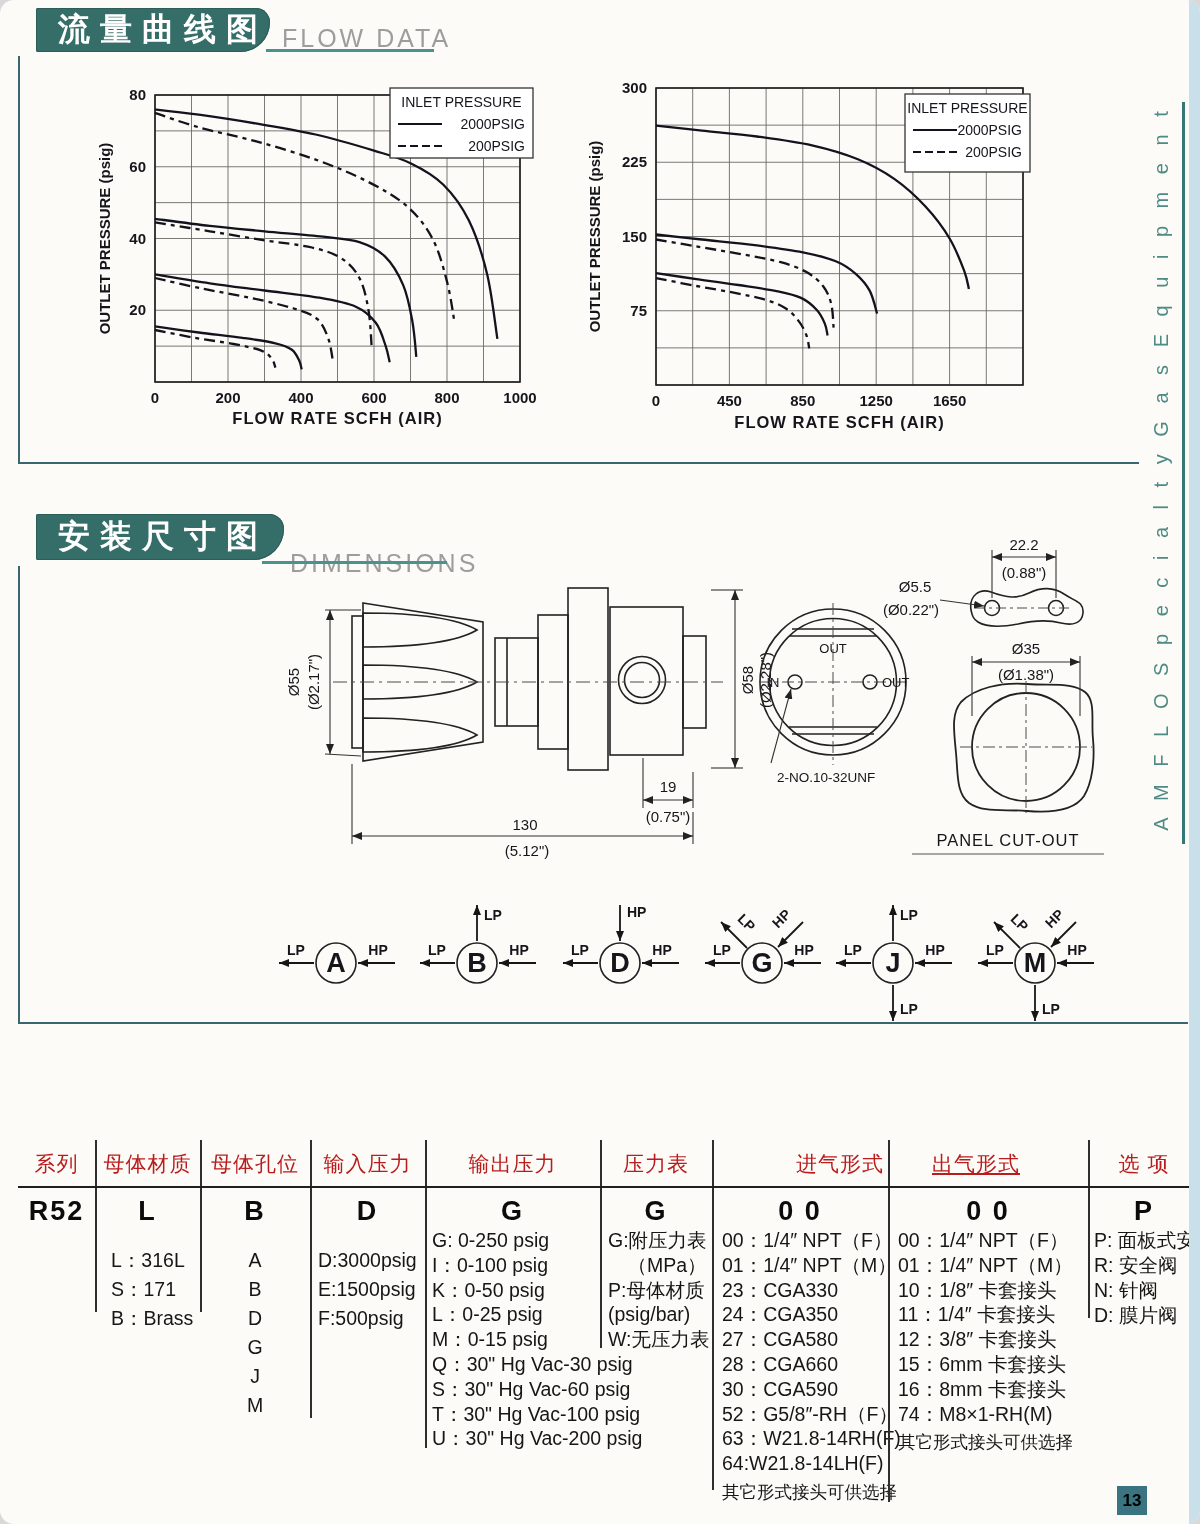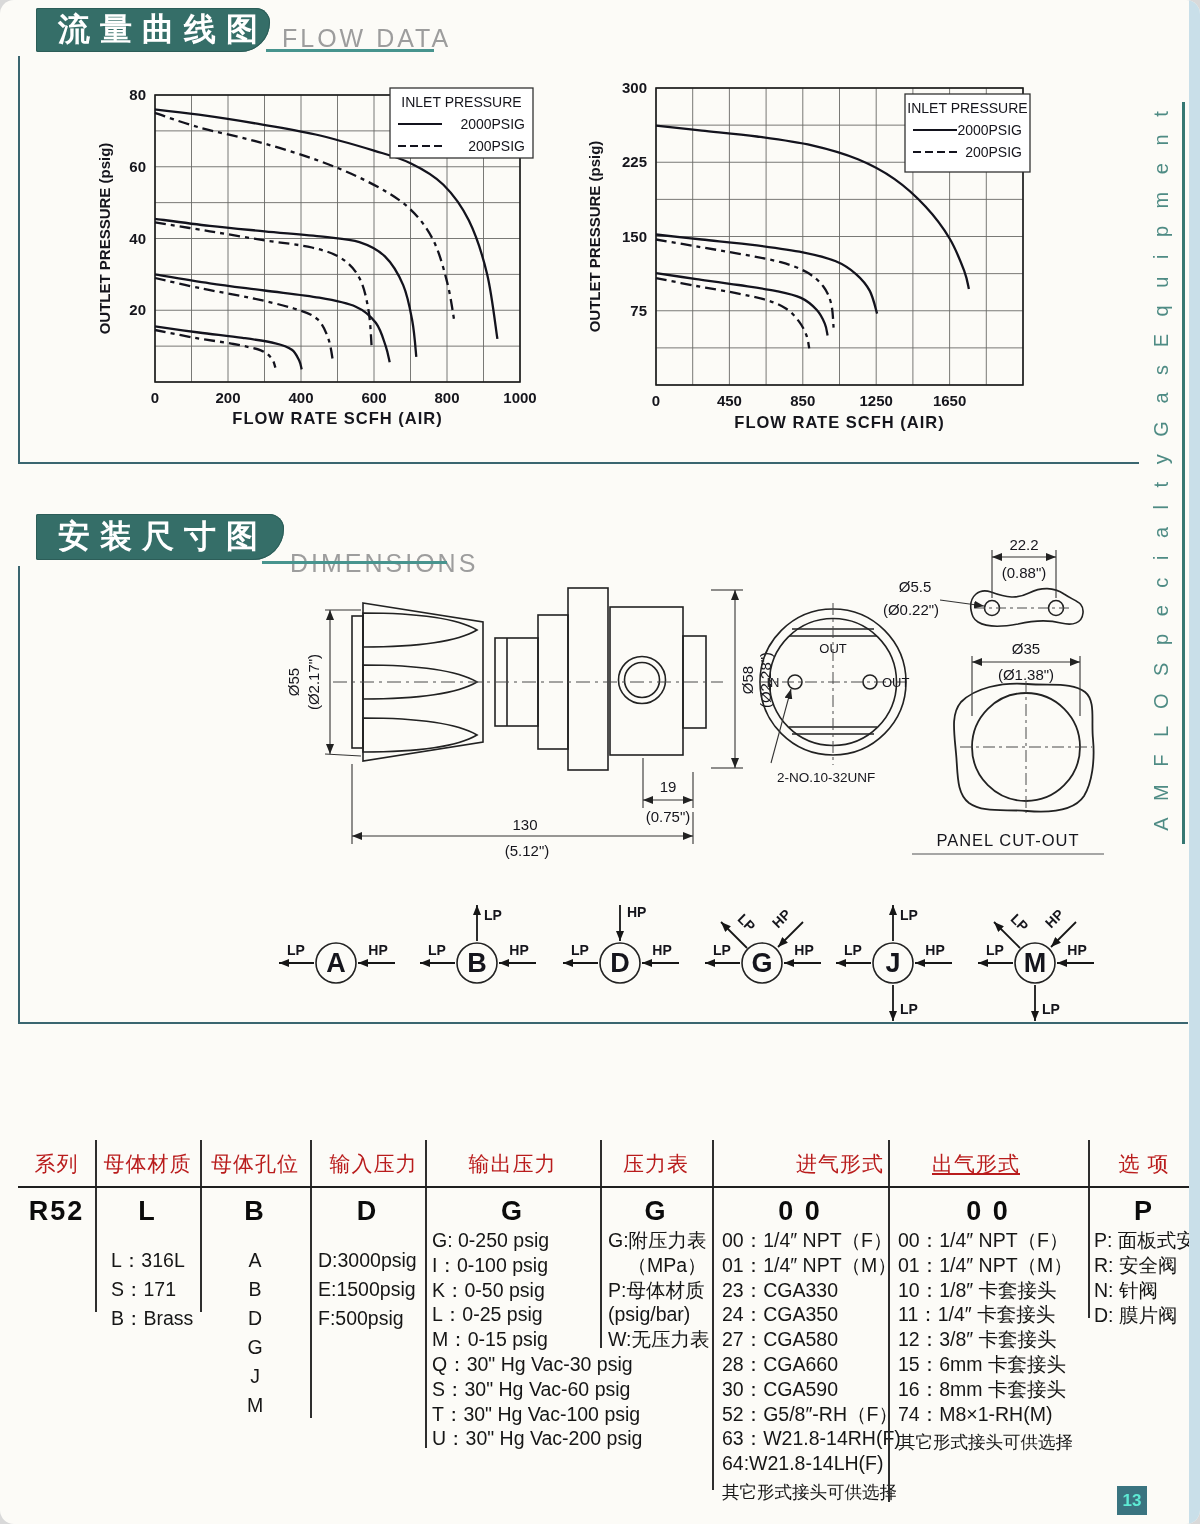--- a/index.html
+++ b/index.html
@@ -25,21 +25,21 @@
   .banner .zh{color:#fff;font-size:23px;letter-spacing:16px;margin-left:258px;white-space:nowrap;}
   .banner .en{color:#fff;font-size:23px;letter-spacing:3px;margin-left:42px;white-space:nowrap;}
   .col-header{position:absolute;top:1146px;height:36px;display:flex;align-items:center;justify-content:center;
               font-size:21px;color:#b91c1c;letter-spacing:1px;}
   .col-code{position:absolute;top:1196px;text-align:center;font-size:27px;font-weight:bold;color:#0b0b0b;letter-spacing:2px;}
   .col-items{position:absolute;color:#161616;font-size:19.5px;white-space:pre;}
   .col-items .note{font-size:17.5px;padding-top:4px;}
   .vsep{position:absolute;width:2px;background:#2e2e2e;top:1140px;}
   .hline{position:absolute;background:#1f1f1f;}
   .pagenum{position:absolute;left:1117px;top:1486px;width:30px;height:29px;background:#3a7480;
-           color:#5eead4;font-size:17px;font-weight:bold;display:flex;align-items:center;justify-content:center;}
+           color:#000000;font-size:17px;font-weight:bold;display:flex;align-items:center;justify-content:center;}
   svg text{font-family:"Liberation Sans",sans-serif;fill:#15151c;}
   svg{overflow:visible;}
 </style>
 </head>
 <body>
 
 <div class="page">
 
   <div class="badge" style="left:36px;top:8px;width:212px;height:44px;">
     <span class="badge-text">流量曲线图</span>
@@ -372,21 +372,21 @@
       <div class="col-code" style="left:18px;width:77px;">R52</div>
       <div class="vsep" style="left:95px;height:172px;"></div>
       <div class="col-header" style="left:95px;width:105px;">母体材质</div>
       <div class="col-code" style="left:95px;width:105px;">L</div>
       <div class="col-items" style="left:111px;top:1246px;line-height:29px;"><div>L：316L</div><div>S：171</div><div>B：Brass</div></div>
       <div class="vsep" style="left:200px;height:172px;"></div>
       <div class="col-header" style="left:200px;width:110px;">母体孔位</div>
       <div class="col-code" style="left:200px;width:110px;">B</div>
       <div class="col-items" style="left:200px;width:110px;top:1246px;line-height:29px;text-align:center;"><div>A</div><div>B</div><div>D</div><div>G</div><div>J</div><div>M</div></div>
       <div class="vsep" style="left:310px;height:278px;"></div>
-      <div class="col-header" style="left:310px;width:115px;padding-left:6px;">输入压力</div>
+      <div class="col-header" style="left:310px;width:115px;">输入压力</div>
       <div class="col-code" style="left:310px;width:115px;">D</div>
       <div class="col-items" style="left:318px;top:1246px;line-height:29px;"><div>D:3000psig</div><div>E:1500psig</div><div>F:500psig</div></div>
       <div class="vsep" style="left:425px;height:308px;"></div>
       <div class="col-header" style="left:425px;width:175px;">输出压力</div>
       <div class="col-code" style="left:425px;width:175px;">G</div>
       <div class="col-items" style="left:432px;top:1228px;line-height:24.8px;"><div>G: 0-250 psig</div><div>I：0-100 psig</div><div>K：0-50 psig</div><div>L：0-25 psig</div><div>M：0-15 psig</div><div>Q：30" Hg Vac-30 psig</div><div>S：30" Hg Vac-60 psig</div><div>T：30" Hg Vac-100 psig</div><div>U：30" Hg Vac-200 psig</div></div>
       <div class="vsep" style="left:600px;height:208px;"></div>
       <div class="col-header" style="left:600px;width:112px;">压力表</div>
       <div class="col-code" style="left:600px;width:112px;">G</div>
       <div class="col-items" style="left:608px;top:1228px;line-height:24.8px;"><div>G:附压力表</div><div>　（MPa）</div><div>P:母体材质</div><div>(psig/bar)</div><div>W:无压力表</div></div>

